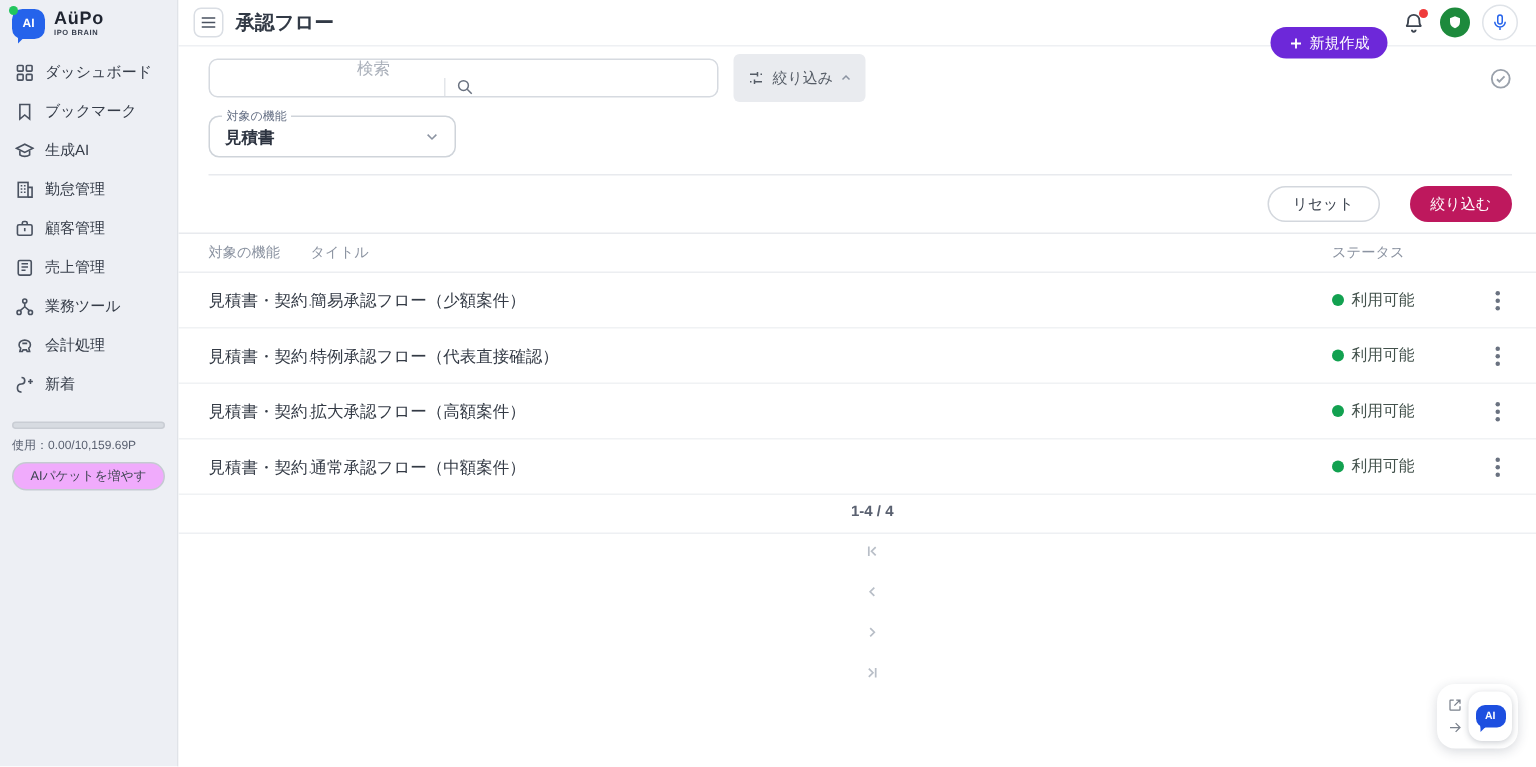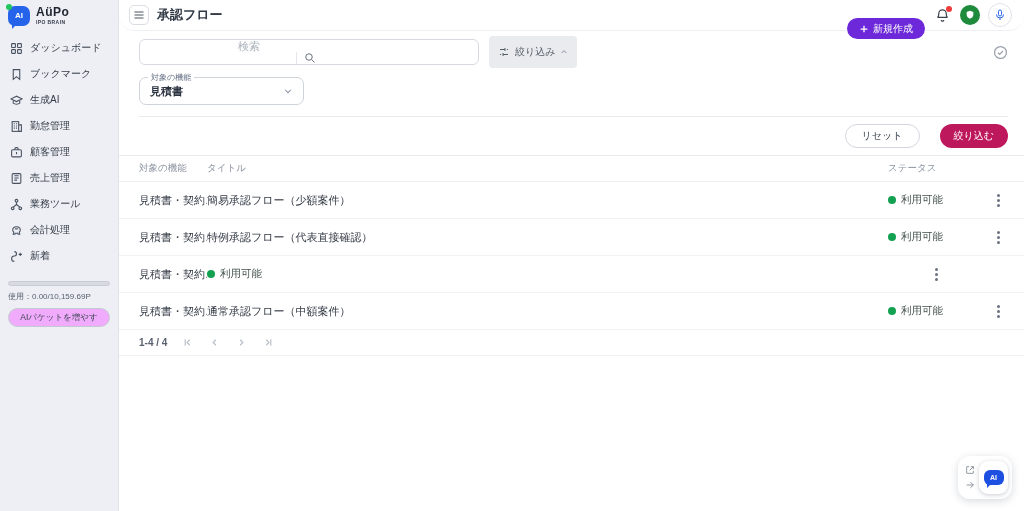--- a/index.html
+++ b/index.html
@@ -28,21 +28,21 @@
   .usage { margin-top:12px; padding:0 8px; }
   .usage-bar { height:5px; border-radius:3px; background:#d7dbe1; border:1px solid #c9cdd4; }
   .usage-text { font-size:8px; color:#596070; margin-top:5px; white-space:nowrap; }
   .usage-btn { margin-top:6px; width:100%; height:19px; border-radius:10px;
     border:1px solid #c5cad2; background:#f0abfc; font-size:8.5px; color:#3c4450; cursor:pointer;
     font-family:inherit; }
 
   
   .main { flex:1; display:flex; flex-direction:column; background:#fff; min-width:0; }
   .topbar { height:31px; display:flex; align-items:center; gap:8px; padding:0 12px 0 10px;
-    border-bottom:1px solid #eef0f3;border-radius:15px; }
+    border-bottom:1px solid #eef0f3; }
   .hamburger { width:20px; height:20px; border:1px solid #dadee4; border-radius:5px;
     background:#fff; display:flex; align-items:center; justify-content:center; cursor:pointer; }
   .page-title { font-size:13px; font-weight:bold; color:#323a46; }
   .topbar-spacer { flex:1; }
   .btn-create { display:flex; align-items:center; gap:4px; height:21px; padding:0 12px;
     background:#6d28d9; color:#fff; border:none; border-radius:11px; font-size:10px;
     cursor:pointer; font-family:inherit;margin-top:27px; }
   .icon-btn { background:none; border:none; cursor:pointer; padding:2px; position:relative;
     display:flex; align-items:center; }
   .bell-dot { position:absolute; top:0; right:0; width:6px; height:6px; border-radius:50%;
@@ -91,21 +91,21 @@
   .td-title { font-size:11px; color:#333a45; }
   .status { display:flex; align-items:center; gap:5px; }
   .status-dot { width:8px; height:8px; border-radius:50%; background:#12a150; }
   .status-txt { font-size:10.5px; color:#42514b; }
   .kebab { justify-self:center; background:none; border:none; cursor:pointer;
     display:flex; flex-direction:column; gap:2px; padding:3px; }
   .kebab i { width:3px; height:3px; border-radius:50%; background:#6a7280; }
 
   
   .pager { display:flex; align-items:center; gap:14px; padding:6px 0 6px 20px; height:26px;
-    border-bottom:1px solid #eef0f3; }
+    border-bottom:1px solid #eef0f3;flex-direction:column; }
   .pager-range { font-size:10px; color:#5a6170; font-weight:bold; }
   .pg-btn { background:none; border:none; cursor:pointer; display:flex; padding:1px; }
 
   
   .fab { position:fixed; right:12px; bottom:12px; width:54px; height:43px; background:#fff;
     border-radius:12px; box-shadow:0 2px 8px rgba(40,50,70,.18); display:flex;
     align-items:center; padding:4px 4px 4px 7px; gap:4px; }
   .fab-col { display:flex; flex-direction:column; gap:5px; }
   .fab-col button { background:none; border:none; padding:0; cursor:pointer; display:flex; }
   .fab-ai { width:30px; height:33px; border-radius:9px; background:#fff;
@@ -320,20 +320,21 @@
         </span>
         <button class="kebab">
             <i></i>
             <i></i>
             <i></i>
           </button>
       </div>
 
       <div class="tbl-row">
         <span class="td-func">見積書・契約…</span>
+        <span class="td-title">拡大承認フロー（高額案件）</span>
         <span class="status">
           <i class="status-dot"></i>
           <span class="status-txt">利用可能</span>
         </span>
         <button class="kebab">
             <i></i>
             <i></i>
             <i></i>
           </button>
       </div>

